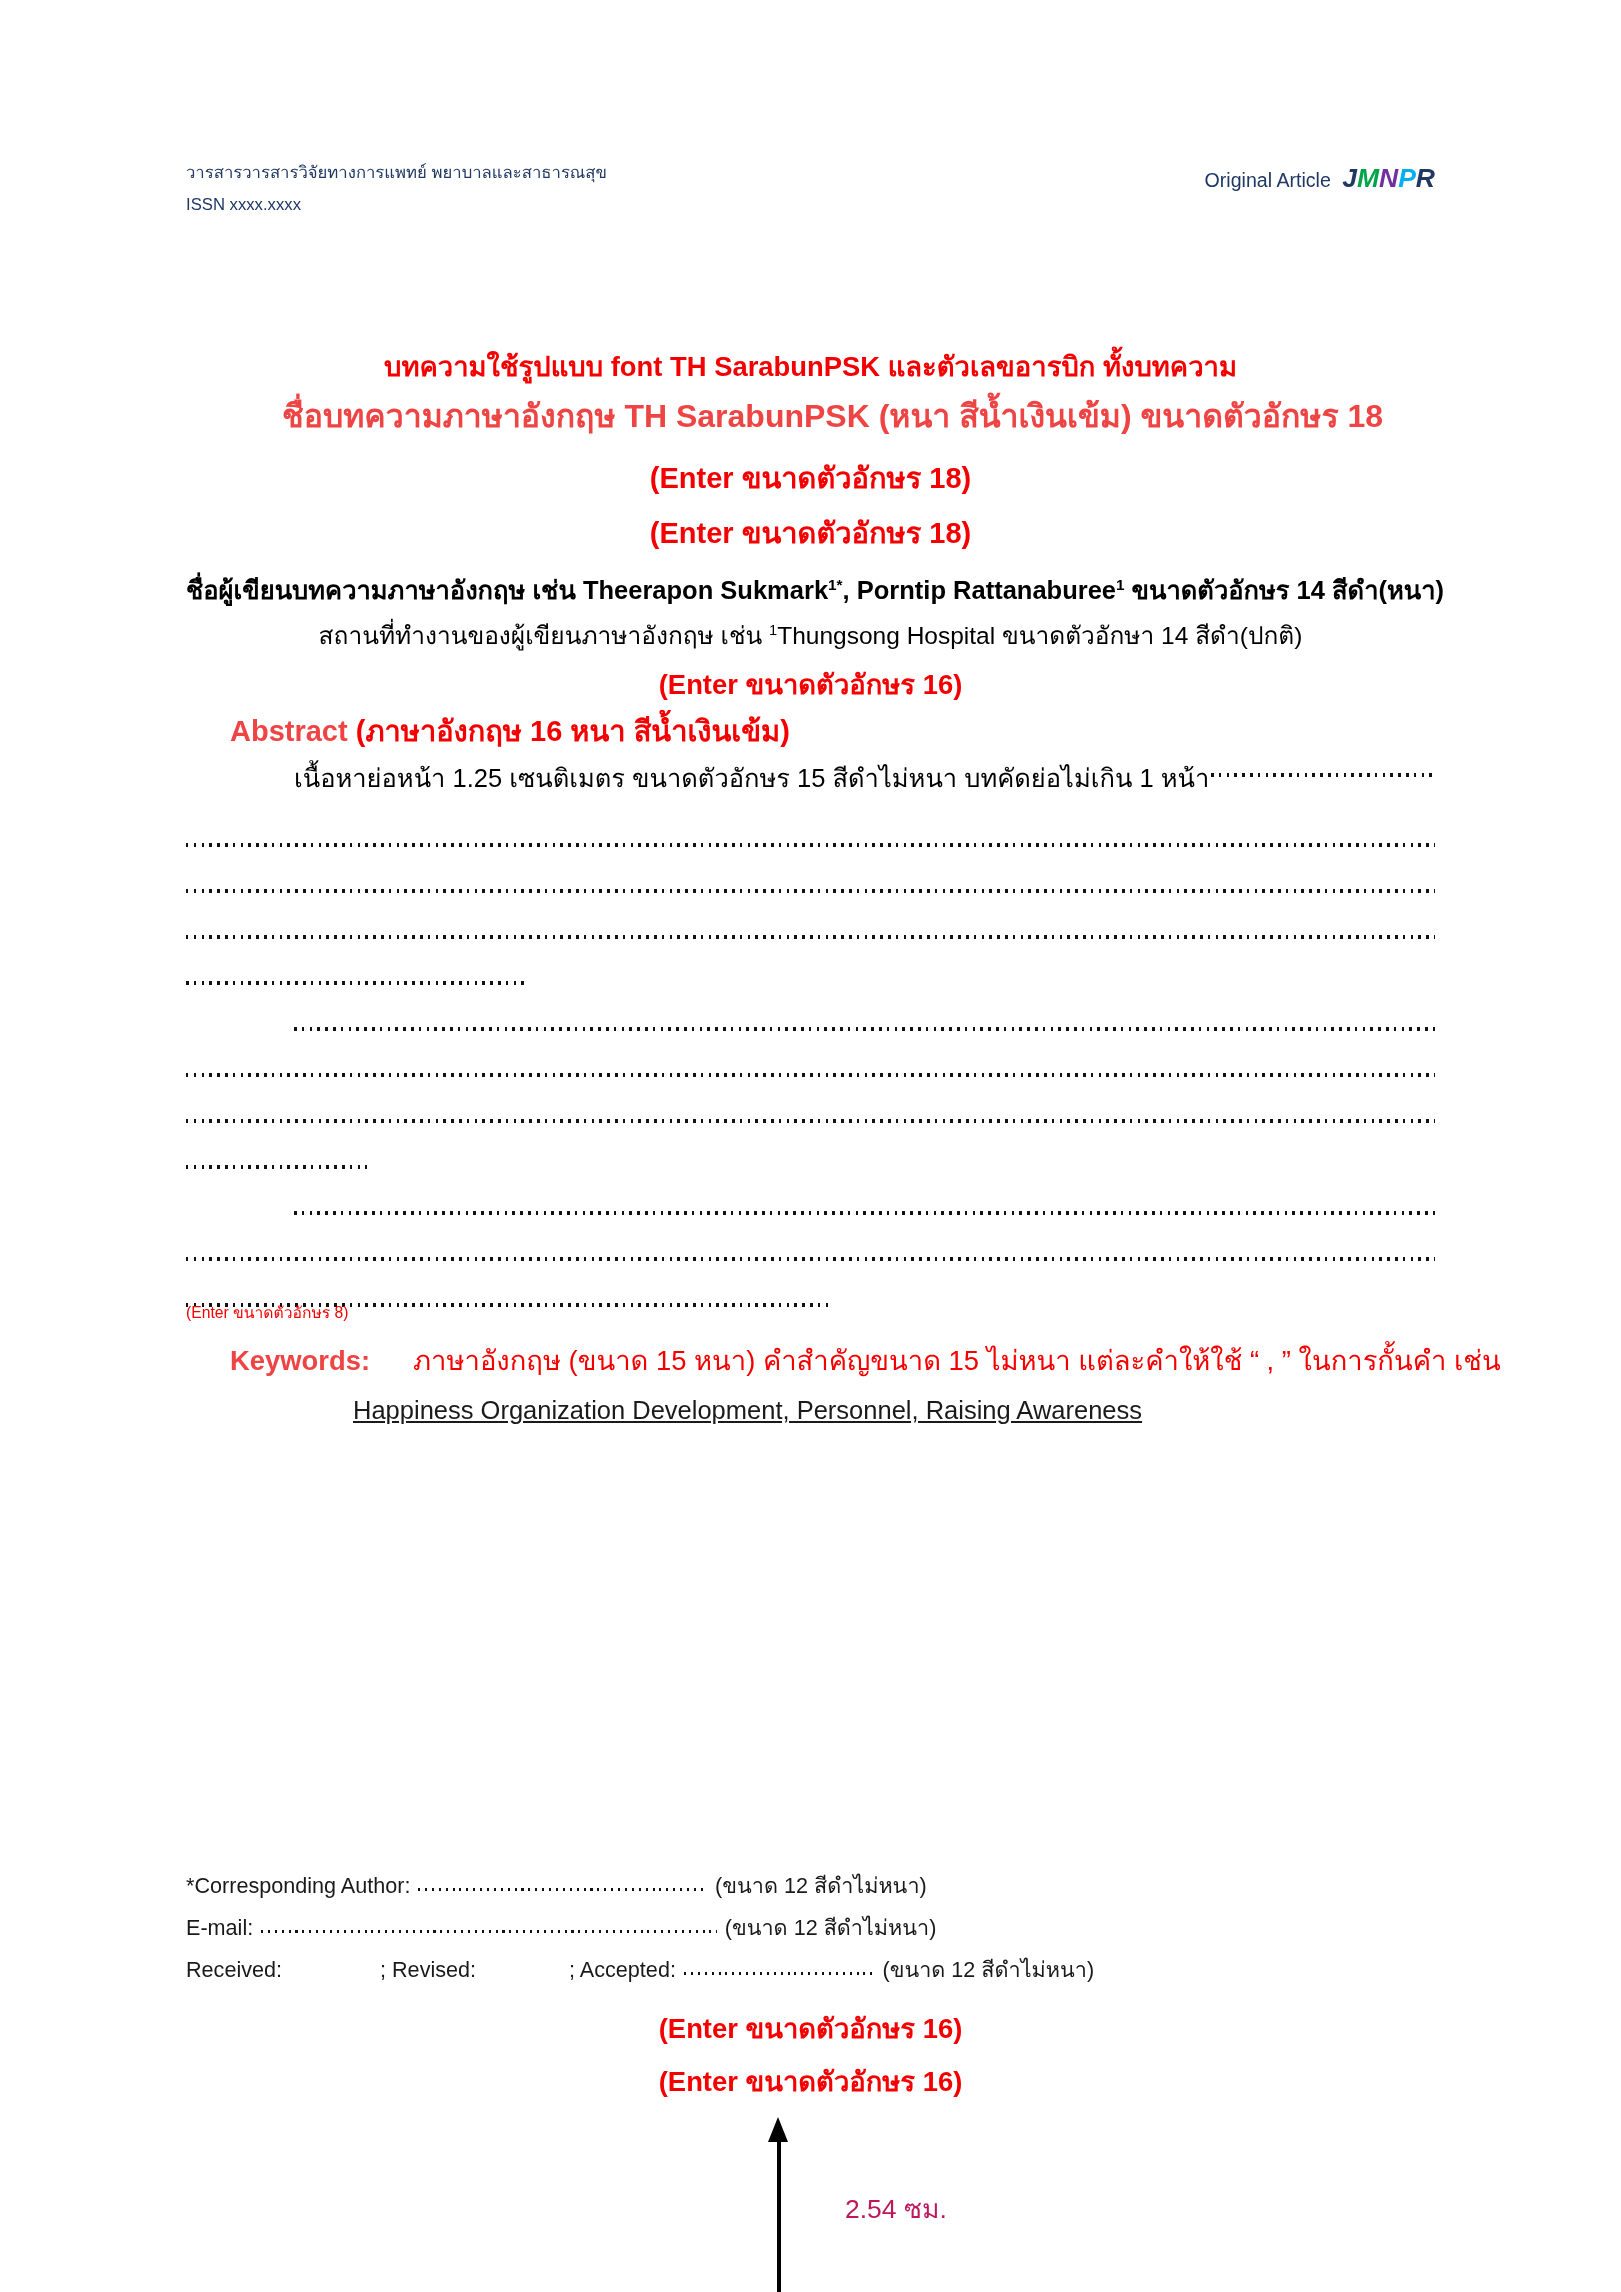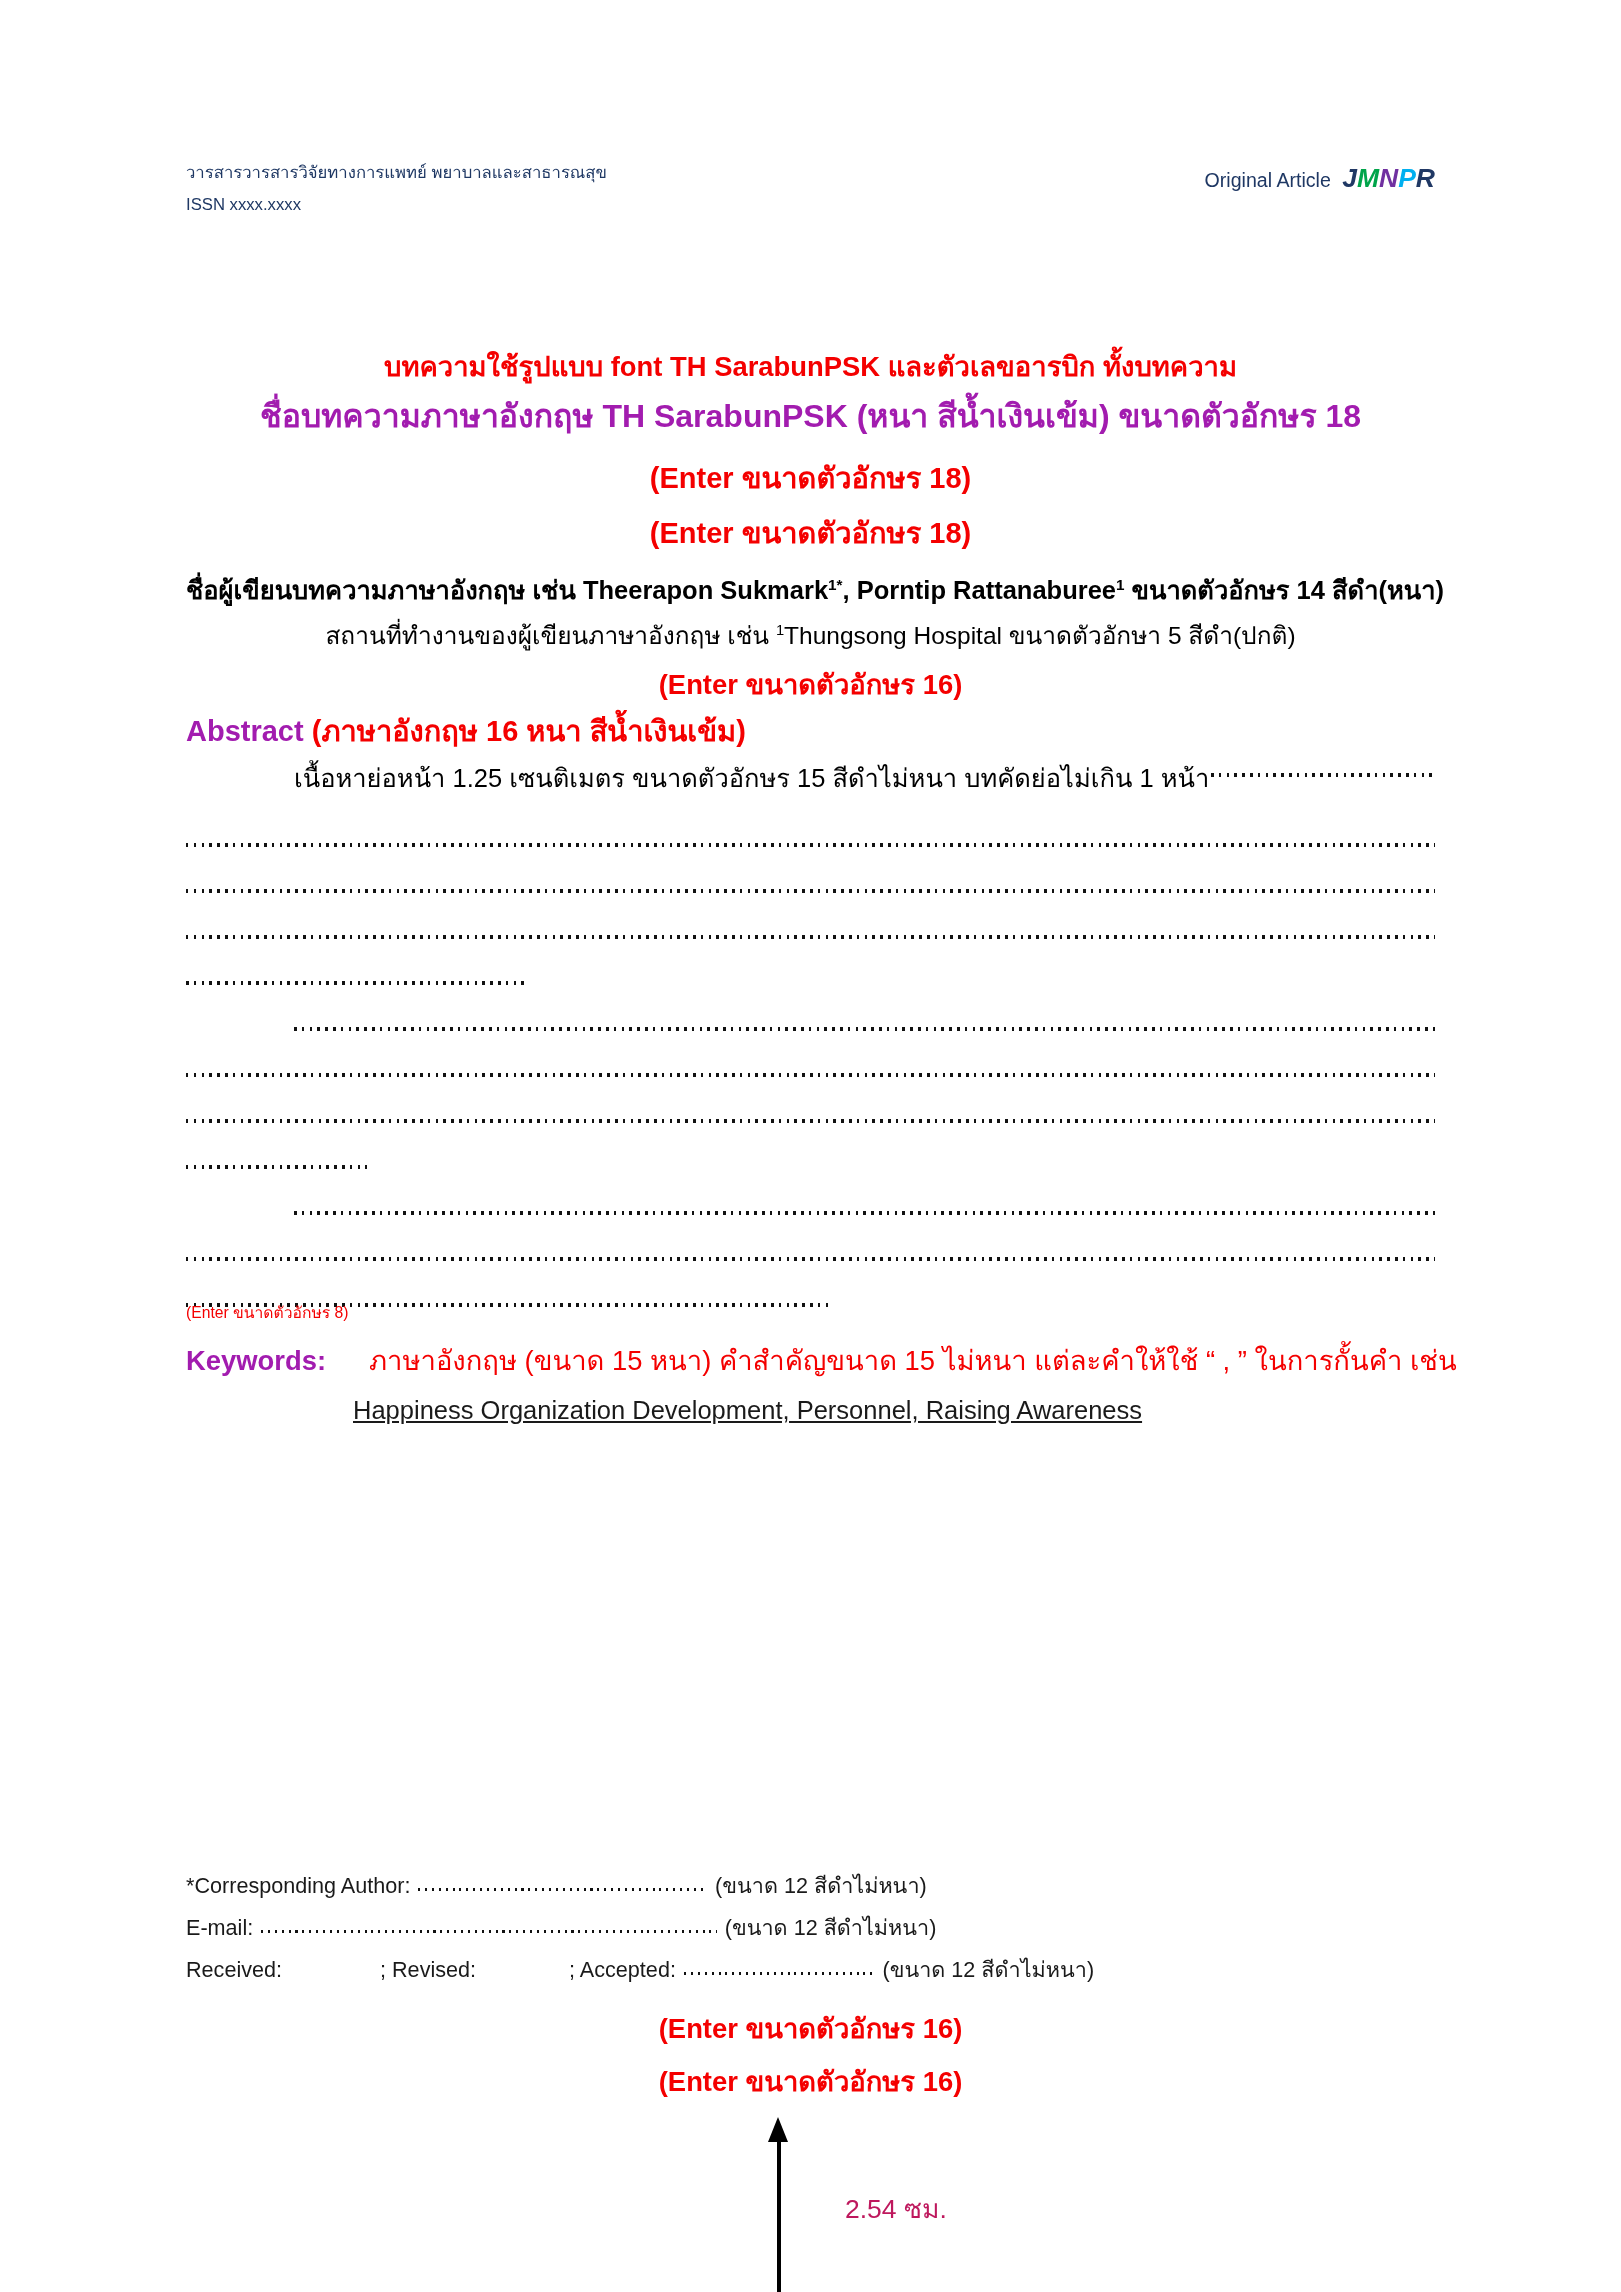--- a/index.html
+++ b/index.html
@@ -7,21 +7,21 @@
     position:relative;
     width:1621px;height:2293px;
     background:#ffffff;
     font-family:"Liberation Sans","DejaVu Sans",sans-serif;
     color:#000;
     overflow:hidden;
   }
   .abs{position:absolute;left:186px;right:186px;}
   .c{text-align:center;white-space:nowrap;}
   .red{color:#f40000;}
-  .navy{color:#a21caf;}
+  .navy{color:#ef4444;margin-left:44px;}
   .bold{font-weight:bold;}
 
   
   .hdr{top:157px;display:flex;justify-content:space-between;align-items:flex-start;}
   .hdr-left{font-size:16.7px;color:#1f3864;line-height:1.9;}
   .hdr-right{font-size:19.6px;color:#1f3864;white-space:nowrap;padding-top:5.9px;}
   .logo{font-size:26.5px;font-weight:bold;font-style:italic;letter-spacing:0px;margin-left:5.9px;}
 
   
   .t-note{top:345px;font-size:27.4px;}
@@ -86,21 +86,21 @@
       <span>Original Article</span>
       <span class="logo" id="logo"><span style="color: rgb(32, 56, 100);">J</span><span style="color: rgb(0, 164, 74);">M</span><span style="color: rgb(112, 48, 160);">N</span><span style="color: rgb(0, 176, 240);">P</span><span style="color: rgb(32, 56, 100);">R</span></span>
     </div>
   </div>
   <div class="abs c navy bold t-main">ชื่อบทความภาษาอังกฤษ TH SarabunPSK (หนา สีน้ำเงินเข้ม) ขนาดตัวอักษร 18</div>
   <div class="abs c red bold t-e18a">(Enter ขนาดตัวอักษร 18)</div>
   <div class="abs c red bold t-e18b">(Enter ขนาดตัวอักษร 18)</div>
 
   <div class="abs c bold t-auth"><span>ชื่อผู้เขียนบทความภาษาอังกฤษ เช่น Theerapon Sukmark</span><sup>1*</sup><span>, Porntip Rattanaburee</span><sup>1</sup><span> ขนาดตัวอักษร 14 สีดำ(หนา)</span></div>
 
-  <div class="abs c t-affil"><span>สถานที่ทำงานของผู้เขียนภาษาอังกฤษ เช่น </span><sup>1</sup><span>Thungsong Hospital ขนาดตัวอักษา 5 สีดำ(ปกติ)</span></div>
+  <div class="abs c t-affil"><span>สถานที่ทำงานของผู้เขียนภาษาอังกฤษ เช่น </span><sup>1</sup><span>Thungsong Hospital ขนาดตัวอักษา 14 สีดำ(ปกติ)</span></div>
 
   <div class="abs c red bold t-e16">(Enter ขนาดตัวอักษร 16)</div>
 
   <div class="abs abs-head">
     <span class="navy bold">Abstract</span>
     <span class="red bold">(ภาษาอังกฤษ 16 หนา สีน้ำเงินเข้ม)</span>
   </div>
 
   <div class="abs abs-first">
     <span class="txt">เนื้อหาย่อหน้า 1.25 เซนติเมตร ขนาดตัวอักษร 15 สีดำไม่หนา บทคัดย่อไม่เกิน 1 หน้า</span>

